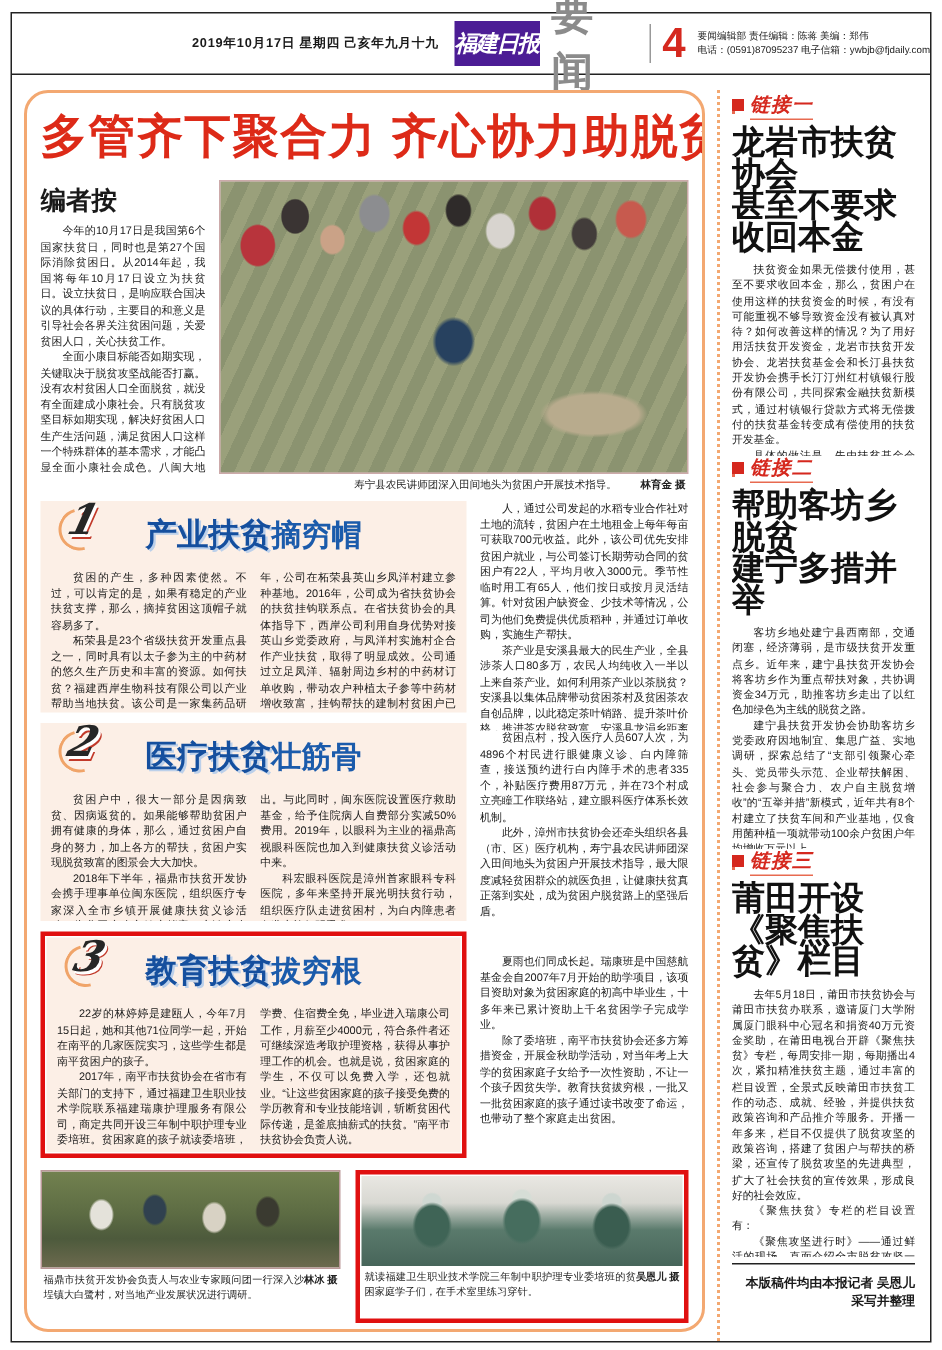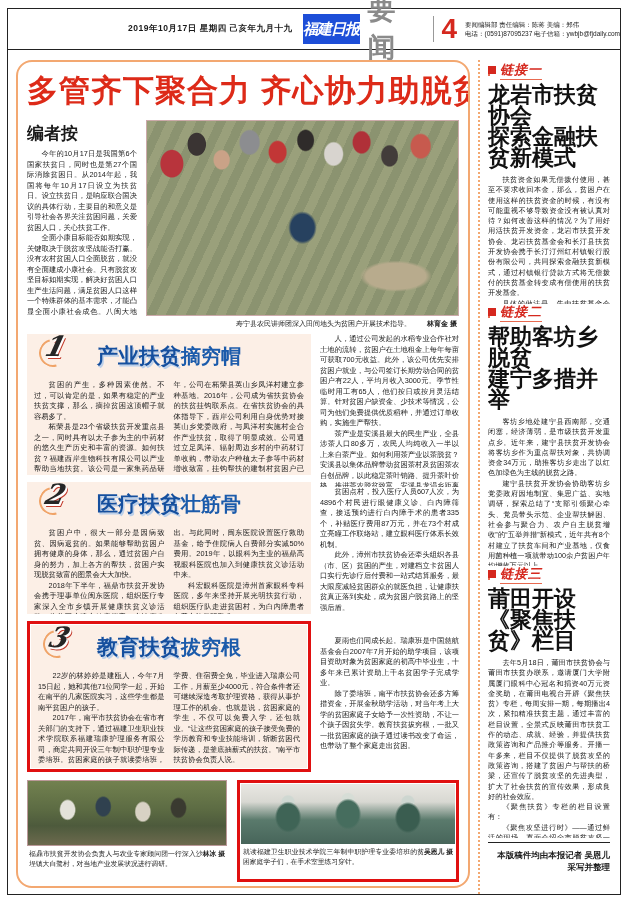--- a/index.html
+++ b/index.html
@@ -2,21 +2,21 @@
 <html><head>
 <meta charset="utf-8">
 <style>
   html,body{margin:0;padding:0;background:#fff;width:628px;height:900px;
     font-family:"Liberation Sans","DejaVu Sans",sans-serif;color:#1a1a1a;}
   .page-frame{position:absolute;left:7px;top:8px;width:612px;height:885px;border:1px solid #222;background:#fff;}
   
   .hdr{position:absolute;top:0;left:0;right:0;height:40px;border-bottom:1px solid #222;
     display:flex;align-items:center;}
   .hdr-date{margin-left:120px;font-size:8.5px;font-weight:bold;letter-spacing:.5px;white-space:nowrap;}
-  .masthead{margin-left:10px;width:58px;height:30px;background:#1d4ed8;color:#fff;
+  .masthead{margin-left:10px;width:58px;height:30px;background:#4c1d95;color:#fff;
     display:flex;align-items:center;justify-content:center;
     font:italic 700 15px "DejaVu Serif",serif;letter-spacing:-1px;}
   .hdr-section{margin-left:8px;font-size:28px;font-weight:900;color:#8b8b8b;letter-spacing:2px;}
   .hdr-sep{width:1px;height:26px;background:#999;margin:0 7px;}
   .hdr-pagenum{font-size:28px;font-weight:900;color:#d5281e;}
   .hdr-meta{margin-left:8px;font-size:6.5px;line-height:9px;color:#222;white-space:nowrap;}
   
   .content{position:absolute;top:41px;left:0;right:0;bottom:0;padding:0 8px;display:flex;}
   .main-col{width:456px;position:relative;flex:none;}
   .orange-frame{position:absolute;top:10px;left:0;right:2px;bottom:6px;border:2px solid #f3a871;
@@ -199,21 +199,21 @@
             </div>
           </div>
 
           <div class="right-zone">
             <div class="rc-block rc1 smalltext">
                 <p>人，通过公司发起的水稻专业合作社对土地的流转，贫困户在土地租金上每年每亩可获取700元收益。此外，该公司优先安排贫困户就业，与公司签订长期劳动合同的贫困户有22人，平均月收入3000元。季节性临时用工有65人，他们按日或按月灵活结算。针对贫困户缺资金、少技术等情况，公司为他们免费提供优质稻种，并通过订单收购，实施生产帮扶。</p>
                 <p>茶产业是安溪县最大的民生产业，全县涉茶人口80多万，农民人均纯收入一半以上来自茶产业。如何利用茶产业以茶脱贫？安溪县以集体品牌带动贫困茶村及贫困茶农自创品牌，以此稳定茶叶销路、提升茶叶价格，推进茶农脱贫致富。安溪县龙涓乡距离县城近100公里，经济基础薄弱。在安溪铁观音集体品牌带动下，当地统一打造茶叶区域品牌，该品牌茶在市场上的价格每公斤可以达到400至1000元，使得该村人均纯收入达到同期全县农民人均纯收入的3倍多。</p>
               </div>
             <div class="rc-block rc2 smalltext">
                 <p>贫困点村，投入医疗人员607人次，为4896个村民进行眼健康义诊、白内障筛查，接送预约进行白内障手术的患者335个，补贴医疗费用87万元，并在73个村成立亮瞳工作联络站，建立眼科医疗体系长效机制。</p>
-                <p>此外，漳州市扶贫协会还牵头组织各县（市、区）贫困的产生，对建档立卡贫困人口实行先诊疗后付费和一站式结算服务，最大限度减轻贫困群众的就医负担，让健康扶贫真正落到实处，成为贫困户脱贫路上的坚强后盾。</p>
+                <p>此外，漳州市扶贫协会还牵头组织各县（市、区）医疗机构，寿宁县农民讲师团深入田间地头为贫困户开展技术指导，最大限度减轻贫困群众的就医负担，让健康扶贫真正落到实处，成为贫困户脱贫路上的坚强后盾。</p>
               </div>
             <div class="rc-block rc3 smalltext">
                 <p>夏雨也们同成长起。瑞康班是中国慈航基金会自2007年7月开始的助学项目，该项目资助对象为贫困家庭的初高中毕业生，十多年来已累计资助上千名贫困学子完成学业。</p>
                 <p>除了委培班，南平市扶贫协会还多方筹措资金，开展金秋助学活动，对当年考上大学的贫困家庭子女给予一次性资助，不让一个孩子因贫失学。教育扶贫拔穷根，一批又一批贫困家庭的孩子通过读书改变了命运，也带动了整个家庭走出贫困。</p>
               </div>
           </div>
         </div>
 
         <div class="bottom-row">
           <div class="bphoto-box">
@@ -237,21 +237,21 @@
 
     <div class="sidebar">
 
       <div class="link-block lb1">
         <div class="link-tag">
           <span class="tag-icon"></span>
           <span class="tag-text">链接一</span>
         </div>
         <div class="link-hl">
           <div>龙岩市扶贫协会</div>
-          <div>探索金融扶贫新模式</div>
+          <div>甚至不要求收回本金</div>
         </div>
         <div class="sb-text">
             <p>扶贫资金如果无偿拨付使用，甚至不要求收回本金，那么，贫困户在使用这样的扶贫资金的时候，有没有可能重视不够导致资金没有被认真对待？如何改善这样的情况？为了用好用活扶贫开发资金，龙岩市扶贫开发协会、龙岩扶贫基金会和长汀县扶贫开发协会携手长汀汀州红村镇银行股份有限公司，共同探索金融扶贫新模式，通过村镇银行贷款方式将无偿拨付的扶贫基金转变成有偿使用的扶贫开发基金。</p>
             <p>具体的做法是，先由扶贫基金会将扶贫资金存入村镇银行，之后由汀州红村镇银行按照存入资金的两倍数额向贫困户和带动贫困户就业的农业企业发放贷款，贫困户贷款可享受基准利率优惠，贷款的审批由扶贫协会与银行共同把关，确保资金用于发展生产。</p>
           </div>
       </div>
 
       <div class="link-block lb2">
         <div class="link-tag">
           <span class="tag-icon"></span>

